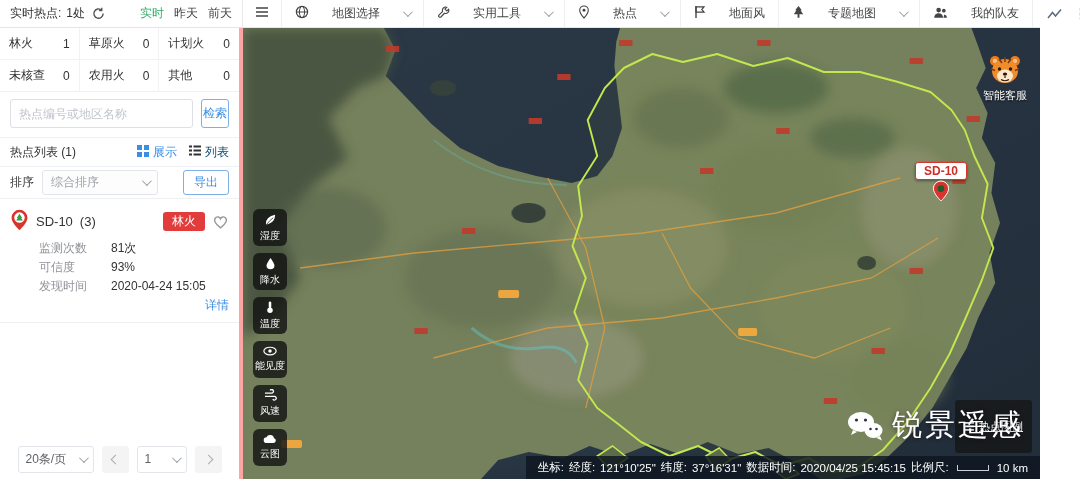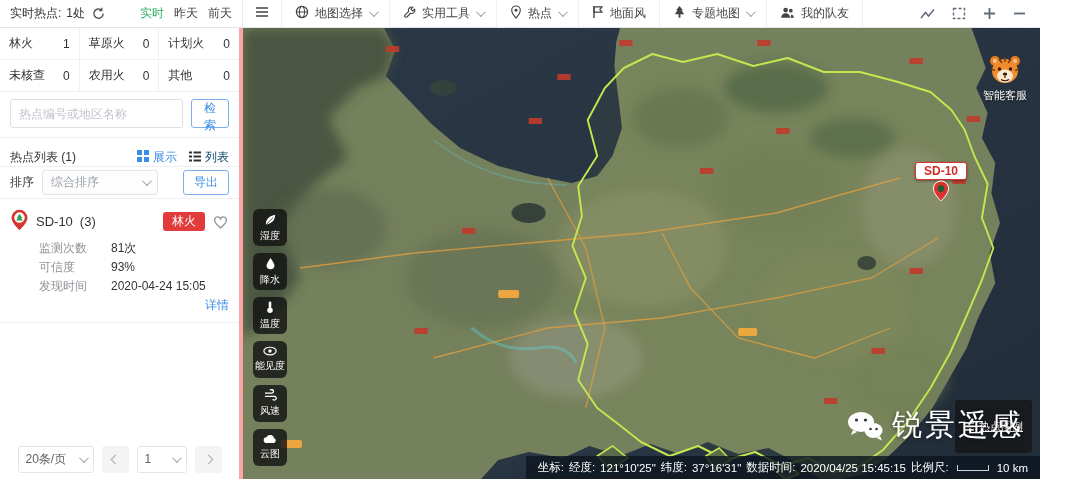--- a/index.html
+++ b/index.html
@@ -10,21 +10,21 @@
   
   .topbar { height:28px; display:flex; align-items:stretch; background:#fff; border-bottom:1px solid #e3e6ea; flex:0 0 28px; }
   .topbar-left { width:243px; flex:0 0 243px; display:flex; align-items:center; padding:0 10px; gap:5px; border-right:1px solid #e8e8e8; }
   .hot-label { color:#333; }
   .hot-count { color:#333; }
   .refresh-btn { margin-left:2px; cursor:pointer; display:flex; align-items:center; }
   .time-tabs { margin-left:auto; display:flex; gap:10px; }
   .time-tab { color:#444; cursor:pointer; }
   .time-tab.active { color:#2eae66; }
   .menu-bar { display:flex; align-items:stretch; flex:1; }
-  .menu-item { display:flex; align-items:center; gap:6px; padding:0 13px; border-right:1px solid #efefef; color:#444; cursor:pointer; white-space:nowrap; }
+  .menu-item { display:flex; align-items:center; gap:23px; padding:0 13px; border-right:1px solid #efefef; color:#444; cursor:pointer; white-space:nowrap; }
   .menu-item.sq { padding:0 12px; }
   .chev { width:7px; height:7px; border-right:1.4px solid #9aa0a8; border-bottom:1.4px solid #9aa0a8; transform:rotate(45deg) translateY(-2px); display:inline-block; }
   .topbar-icons { margin-left:auto; display:flex; align-items:center; gap:17px; padding:0 14px; }
   .tb-ic { display:flex; align-items:center; cursor:pointer; }
 
   
   .main { flex:1; display:flex; min-height:0; }
 
   
   .sidebar { width:243px; flex:0 0 243px; background:#fff; border-right:4px solid #fca5a5; display:flex; flex-direction:column; }
@@ -35,22 +35,22 @@
   .stat-label { color:#333; }
   .stat-value { color:#333; }
   .mode-row { height:30px; display:flex; align-items:center; justify-content:center; gap:9px; }
   .mode-rt { color:#3a8ee6; cursor:pointer; }
   .mode-his { color:#333; cursor:pointer; }
   .switch { width:30px; height:15px; border-radius:8px; background:#d9dce1; position:relative; cursor:pointer; }
   .switch .knob { position:absolute; left:1px; top:1px; width:13px; height:13px; border-radius:50%; background:#fff; box-shadow:0 1px 2px rgba(0,0,0,.25); }
   .search-row { display:flex; padding:7px 10px 9px; gap:8px; border-bottom:1px solid #eef0f4; }
   .search-input { flex:1; height:29px; border:1px solid #dcdfe6; border-radius:3px; padding:0 8px; font-size:12px; color:#333; outline:none; font-family:inherit; }
   .search-input::placeholder { color:#c0c4cc; }
-  .btn-blue { height:29px; padding:0 11px; background:#fff; border:1px solid #7cb0e8; color:#3a8ee6; border-radius:3px; cursor:pointer; font-size:12px; font-family:inherit; }
-  .list-head { height:29px; display:flex; align-items:flex-end; padding:0 10px; gap:12px; border-bottom:1px solid #eef0f4; }
+  .btn-blue { height:29px; padding:0 1px; background:#fff; border:1px solid #7cb0e8; color:#3a8ee6; border-radius:3px; cursor:pointer; font-size:12px; font-family:inherit; }
+  .list-head { height:29px; display:flex; align-items:center; padding:0 10px; gap:12px; border-bottom:1px solid #eef0f4; }
   .list-title { color:#333; }
   .view-btn { display:flex; align-items:center; gap:4px; cursor:pointer; }
   .view-grid { color:#3a8ee6; margin-left:auto; }
   .view-list { color:#0c4a6e; }
   .sort-row { height:32px; display:flex; align-items:center; padding:0 10px; gap:8px; border-bottom:1px solid #eef0f4; }
   .sort-label { color:#333; }
   .sort-select { width:116px; height:25px; border:1px solid #e2e5ea; border-radius:3px; display:flex; align-items:center; justify-content:space-between; padding:0 8px; color:#9aa0a8; cursor:pointer; background:#fdfdfd; }
   .btn-export { margin-left:auto; height:25px; padding:0 10px; }
   .item-card { padding:10px 10px 8px; border-bottom:1px solid #eef0f4; }
   .item-head { display:flex; align-items:center; gap:7px; }

